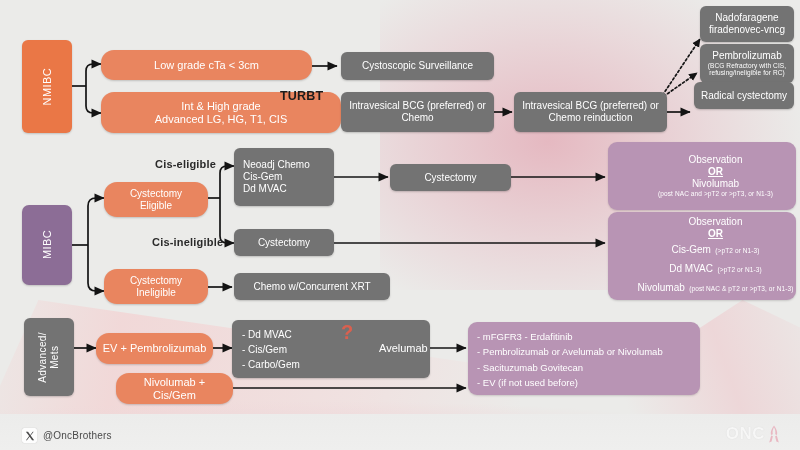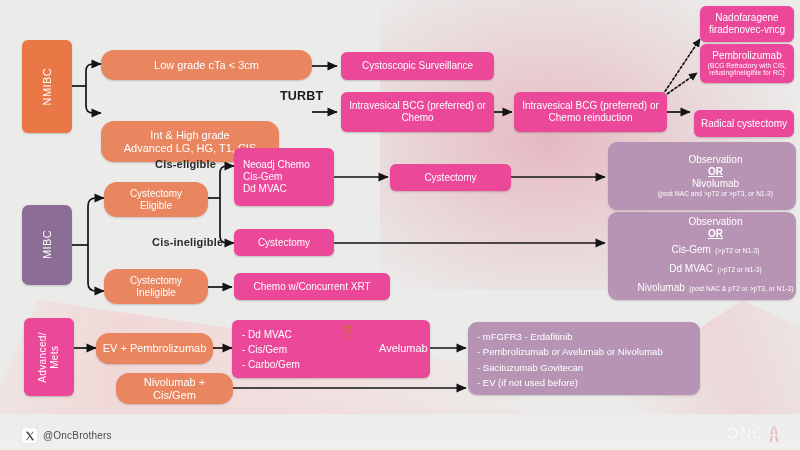--- a/index.html
+++ b/index.html
@@ -40,21 +40,21 @@
   .node{
     position:absolute;box-sizing:border-box;
     display:flex;flex-direction:column;
     align-items:center;justify-content:center;
     color:#fff;text-align:center;
     line-height:1.18;
     padding:2px 5px;
   }
   .orange{background:#e9855f;border-radius:13px;box-shadow:0 1px 2px rgba(0,0,0,.18);}
   .orange-sq{background:#ea7746;border-radius:6px;box-shadow:0 1px 2px rgba(0,0,0,.18);}
-  .slate{background:#ec4899;border-radius:6px;box-shadow:0 1px 2px rgba(0,0,0,.2);}
+  .slate{background:#737373;border-radius:6px;box-shadow:0 1px 2px rgba(0,0,0,.2);}
   .purple{background:#8c6d96;border-radius:7px;box-shadow:0 1px 2px rgba(0,0,0,.18);}
   .mauve{background:#b894b4;border-radius:9px;box-shadow:0 1px 2px rgba(0,0,0,.15);padding-left:32px;}
 
   .vert{writing-mode:vertical-rl;transform:rotate(180deg);letter-spacing:.4px;}
   .vert .ln{display:block;}
   .fs10{font-size:10px;}
   .fs11{font-size:11px;}
   .tiny{font-size:6.5px;letter-spacing:.1px;}
   .left-al{align-items:flex-start;text-align:center;}
 
@@ -156,21 +156,21 @@
   </svg>
 
   <div class="node orange-sq" style="left:22px;top:40px;width:50px;height:93px;">
     <span class="vert fs11">NMIBC</span>
   </div>
 
   <div class="node orange fs11" style="left:101px;top:50px;width:211px;height:30px;">
     <span>Low grade cTa &lt; 3cm</span>
   </div>
 
-  <div class="node orange fs11" style="left:101px;top:92px;width:178px;height:41px;margin-top:29px;">
+  <div class="node orange fs11" style="left:101px;top:92px;width:240px;height:41px;">
     <span>Int &amp; High grade</span>
     <span>Advanced LG, HG, T1, CIS</span>
   </div>
 
   <div class="label-free turbt" style="left:280px;top:89px;">TURBT</div>
 
   <div class="node slate fs10" style="left:341px;top:52px;width:153px;height:28px;">
     <span>Cystoscopic Surveillance</span>
   </div>
 
@@ -188,21 +188,21 @@
     <span>Nadofaragene</span>
     <span>firadenovec-vncg</span>
   </div>
 
   <div class="node slate" style="left:700px;top:44px;width:94px;height:39px;">
     <span class="fs10">Pembrolizumab</span>
     <span class="tiny">(BCG Refractory with CIS,</span>
     <span class="tiny">refusing/ineligible for RC)</span>
   </div>
 
-  <div class="node slate fs10" style="left:694px;top:82px;width:100px;height:27px;margin-top:28px;">
+  <div class="node slate fs10" style="left:694px;top:82px;width:100px;height:27px;">
     <span>Radical cystectomy</span>
   </div>
 
   <div class="node purple" style="left:22px;top:205px;width:50px;height:80px;">
     <span class="vert fs11">MIBC</span>
   </div>
 
   <div class="node orange fs10" style="left:104px;top:182px;width:104px;height:35px;">
     <span>Cystectomy</span>
     <span>Eligible</span>

